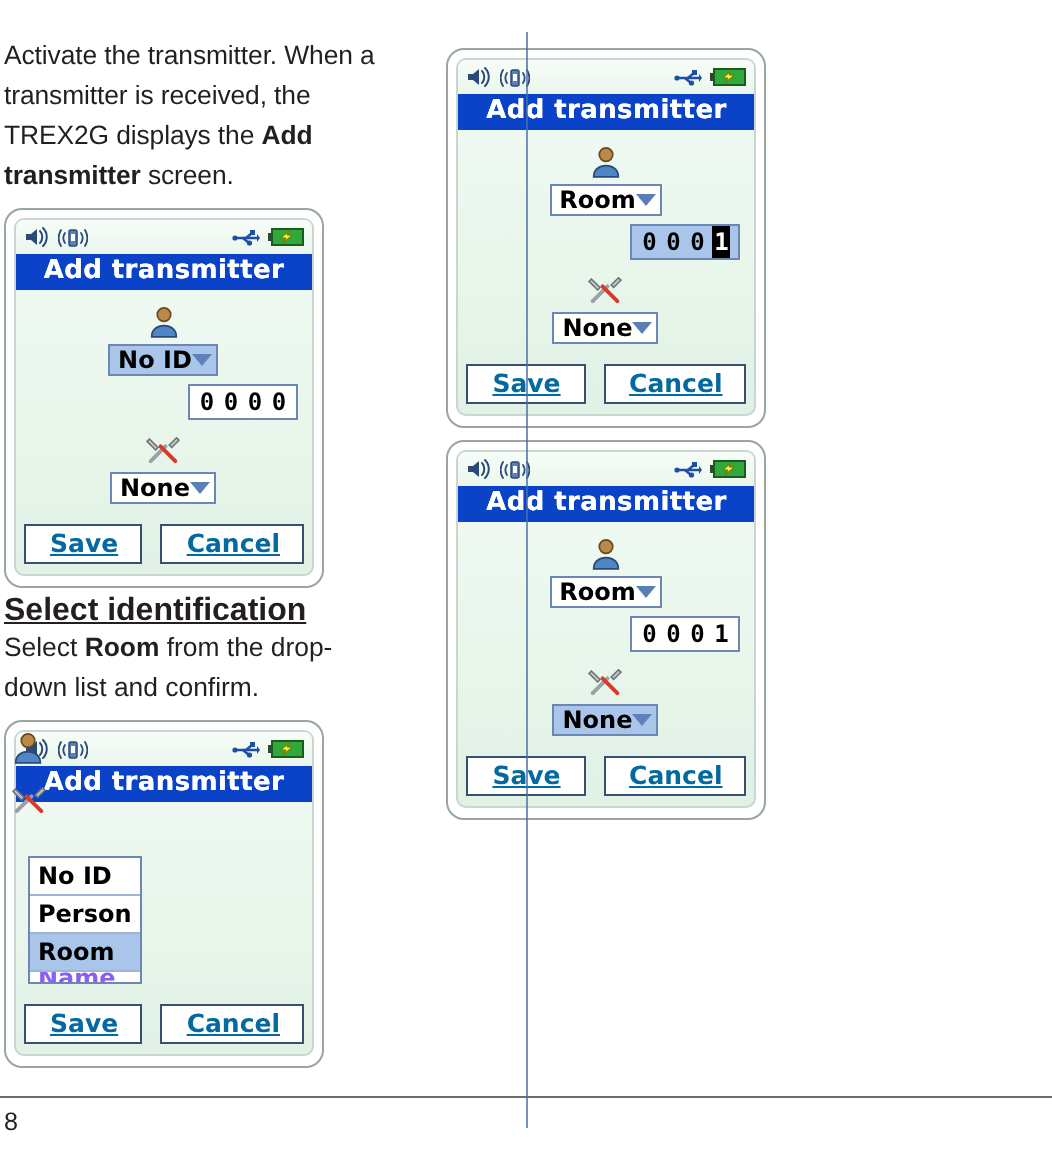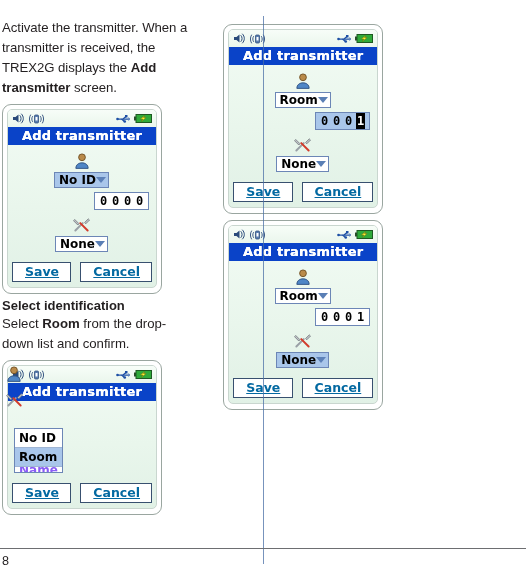--- a/index.html
+++ b/index.html
@@ -55,25 +55,26 @@
   .para {
     font-size: 13.2px;
     line-height: 20px;
     color: #231f20;
     margin: 0 0 6px 0;
     letter-spacing: -0.05px;
   }
   .para b { font-weight: bold; }
 
   .caption-head {
-    font-size: 13px;
+    font-size: 16px;
     font-weight: bold;
     line-height: 16px;
     margin: 4px 0 0 0;
     color: #231f20;
+    text-decoration: underline;
   }
   .caption-body {
     font-size: 13.2px;
     line-height: 20px;
     margin: 0 0 6px 0;
     color: #231f20;
   }
   .caption-body b { font-weight: bold; }
 
   
@@ -445,20 +446,21 @@
                     <path d="M3 22l12-12" stroke="#9aa0a6" stroke-width="3.2" stroke-linecap="round"></path>
                     <path d="M2 4l7 7-2 2-7-7z" fill="#c0c4c8" stroke="#6b7076" stroke-width="1.2"></path>
                     <path d="M23 22L11 10" stroke="#d23c2c" stroke-width="3.2" stroke-linecap="round"></path>
                     <path d="M24 3l-6 6 2 2 6-6z" fill="#c0c4c8" stroke="#6b7076" stroke-width="1.2"></path>
                   </svg>
                 </div>
               </div>
               <div class="row-icon"></div>
               <div class="listbox">
                 <div class="opt">No ID</div>
+                <div class="opt">Person</div>
                 <div class="opt sel">Room</div>
                 <div class="opt clipped">Name</div>
               </div>
             </div>
           </div>
 
           <div class="buttons">
             <div class="btn">Save</div>
             <div class="btn">Cancel</div>
           </div>

